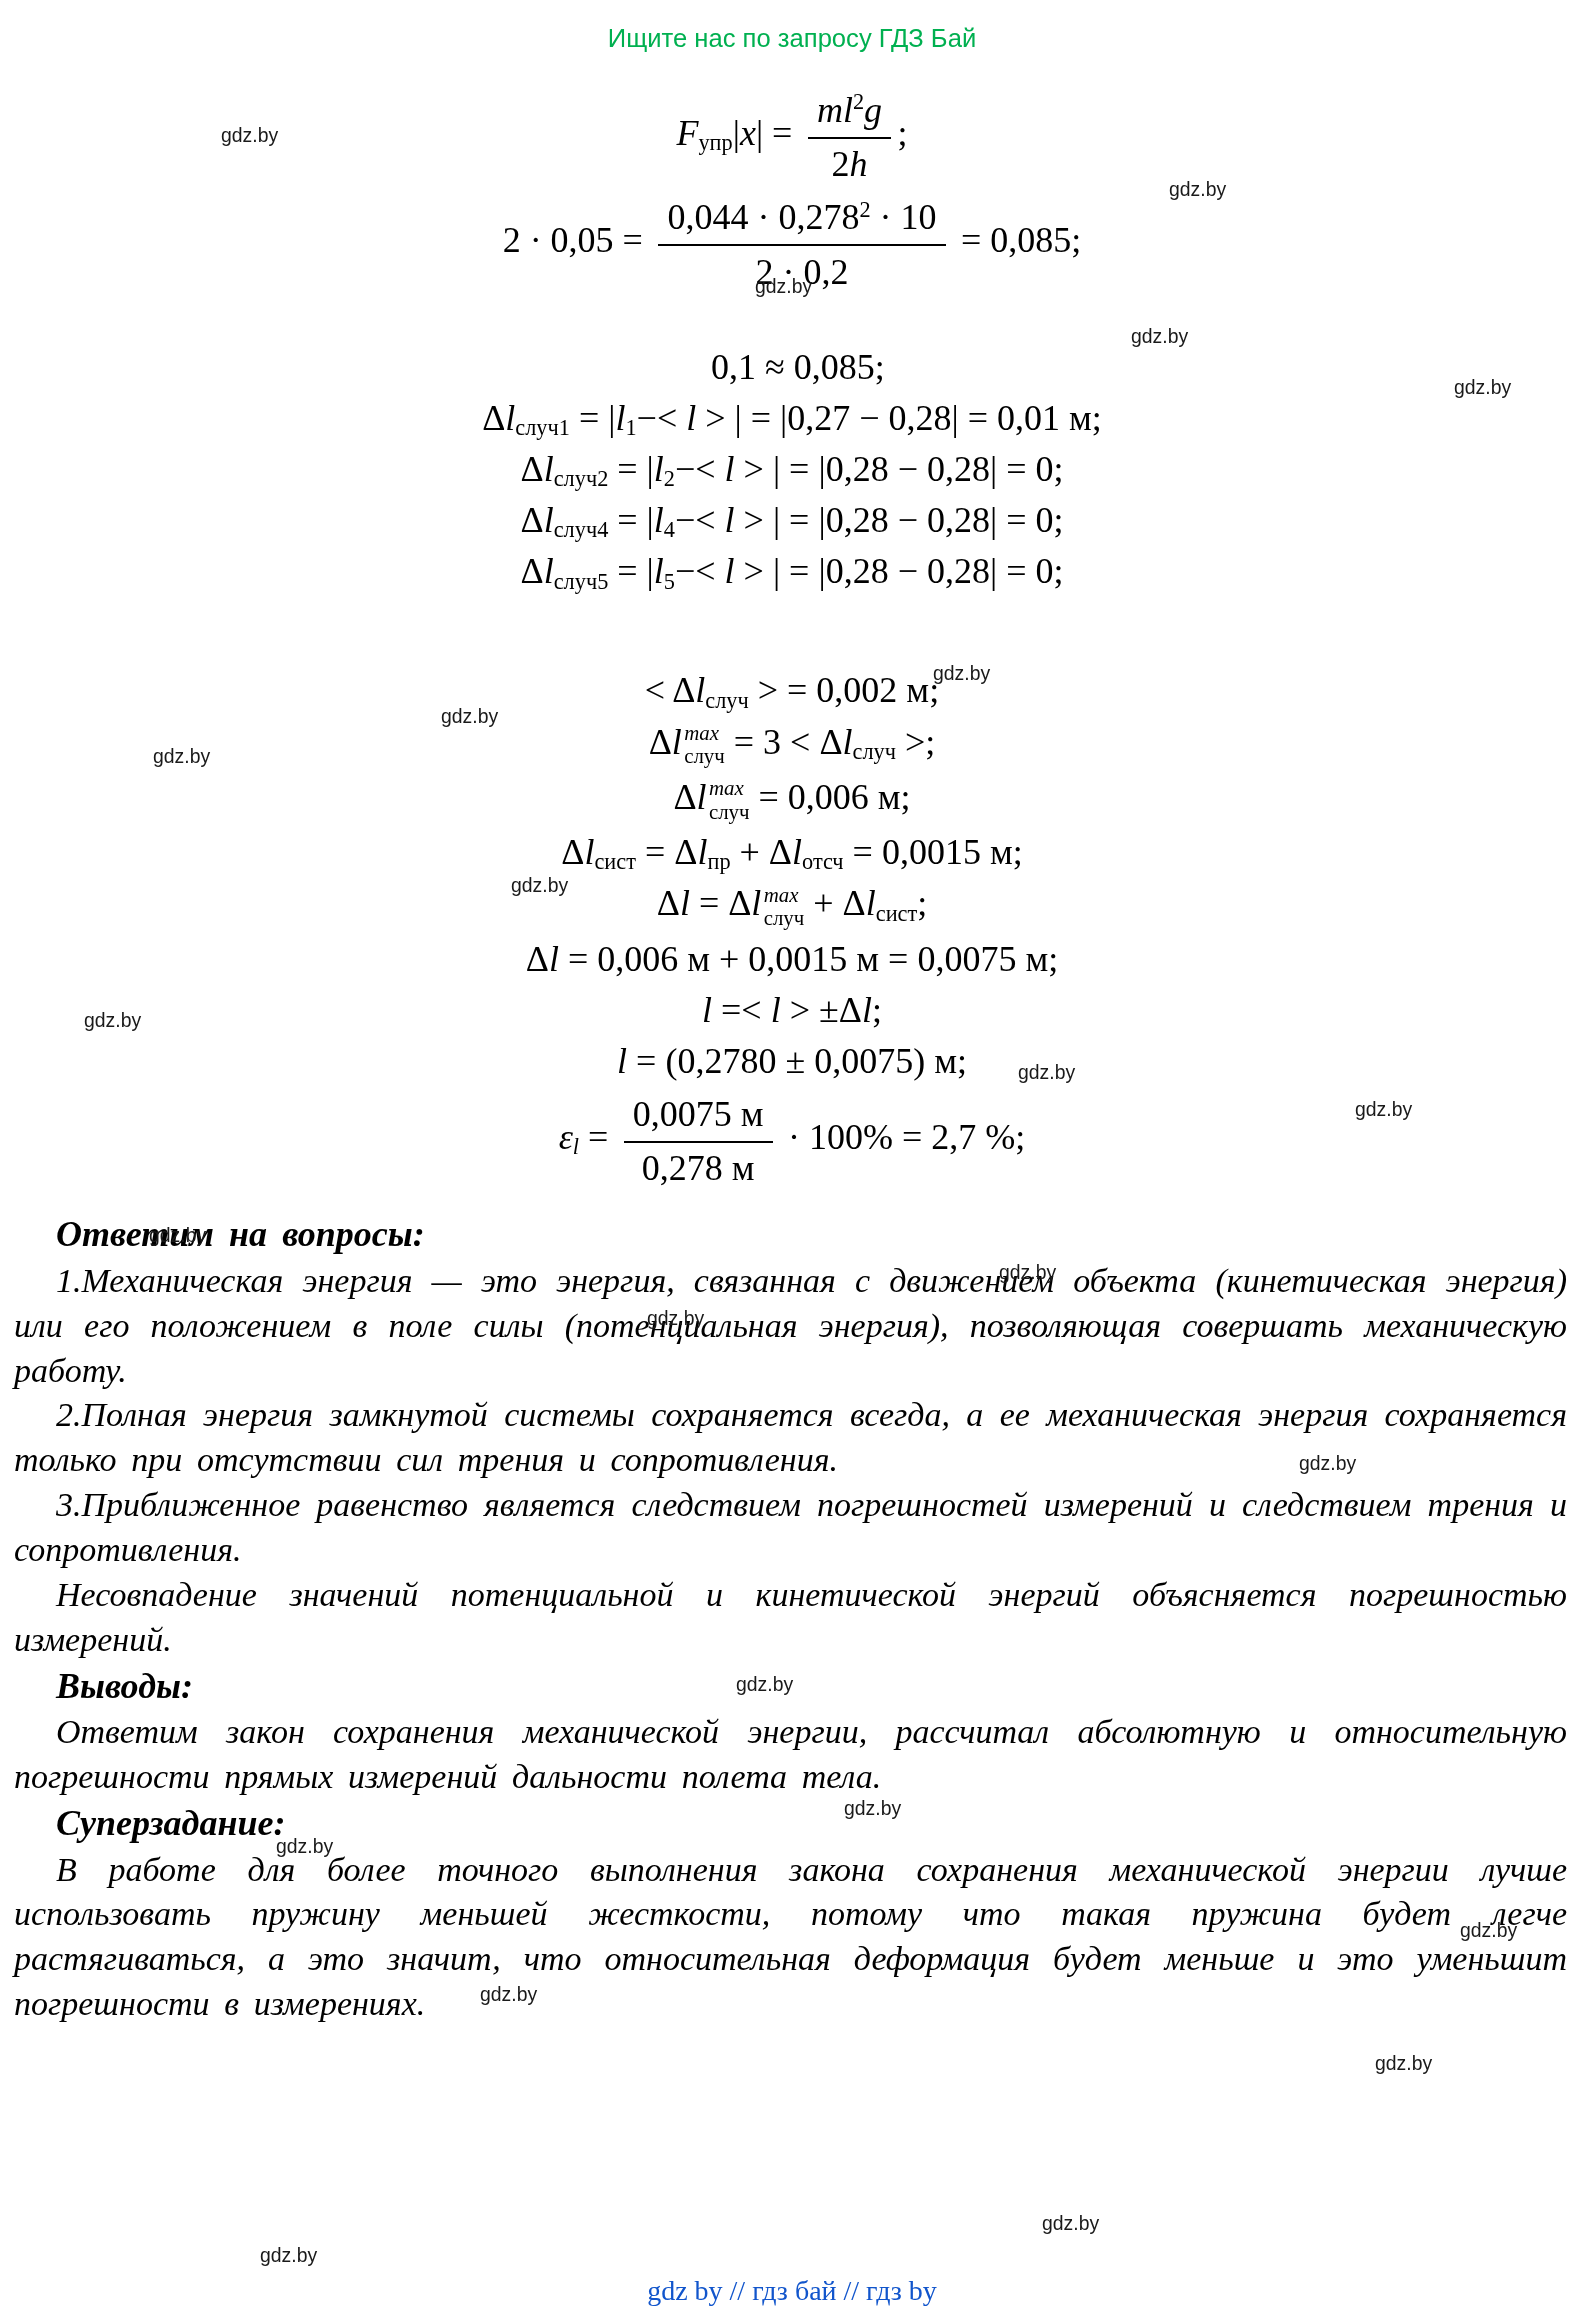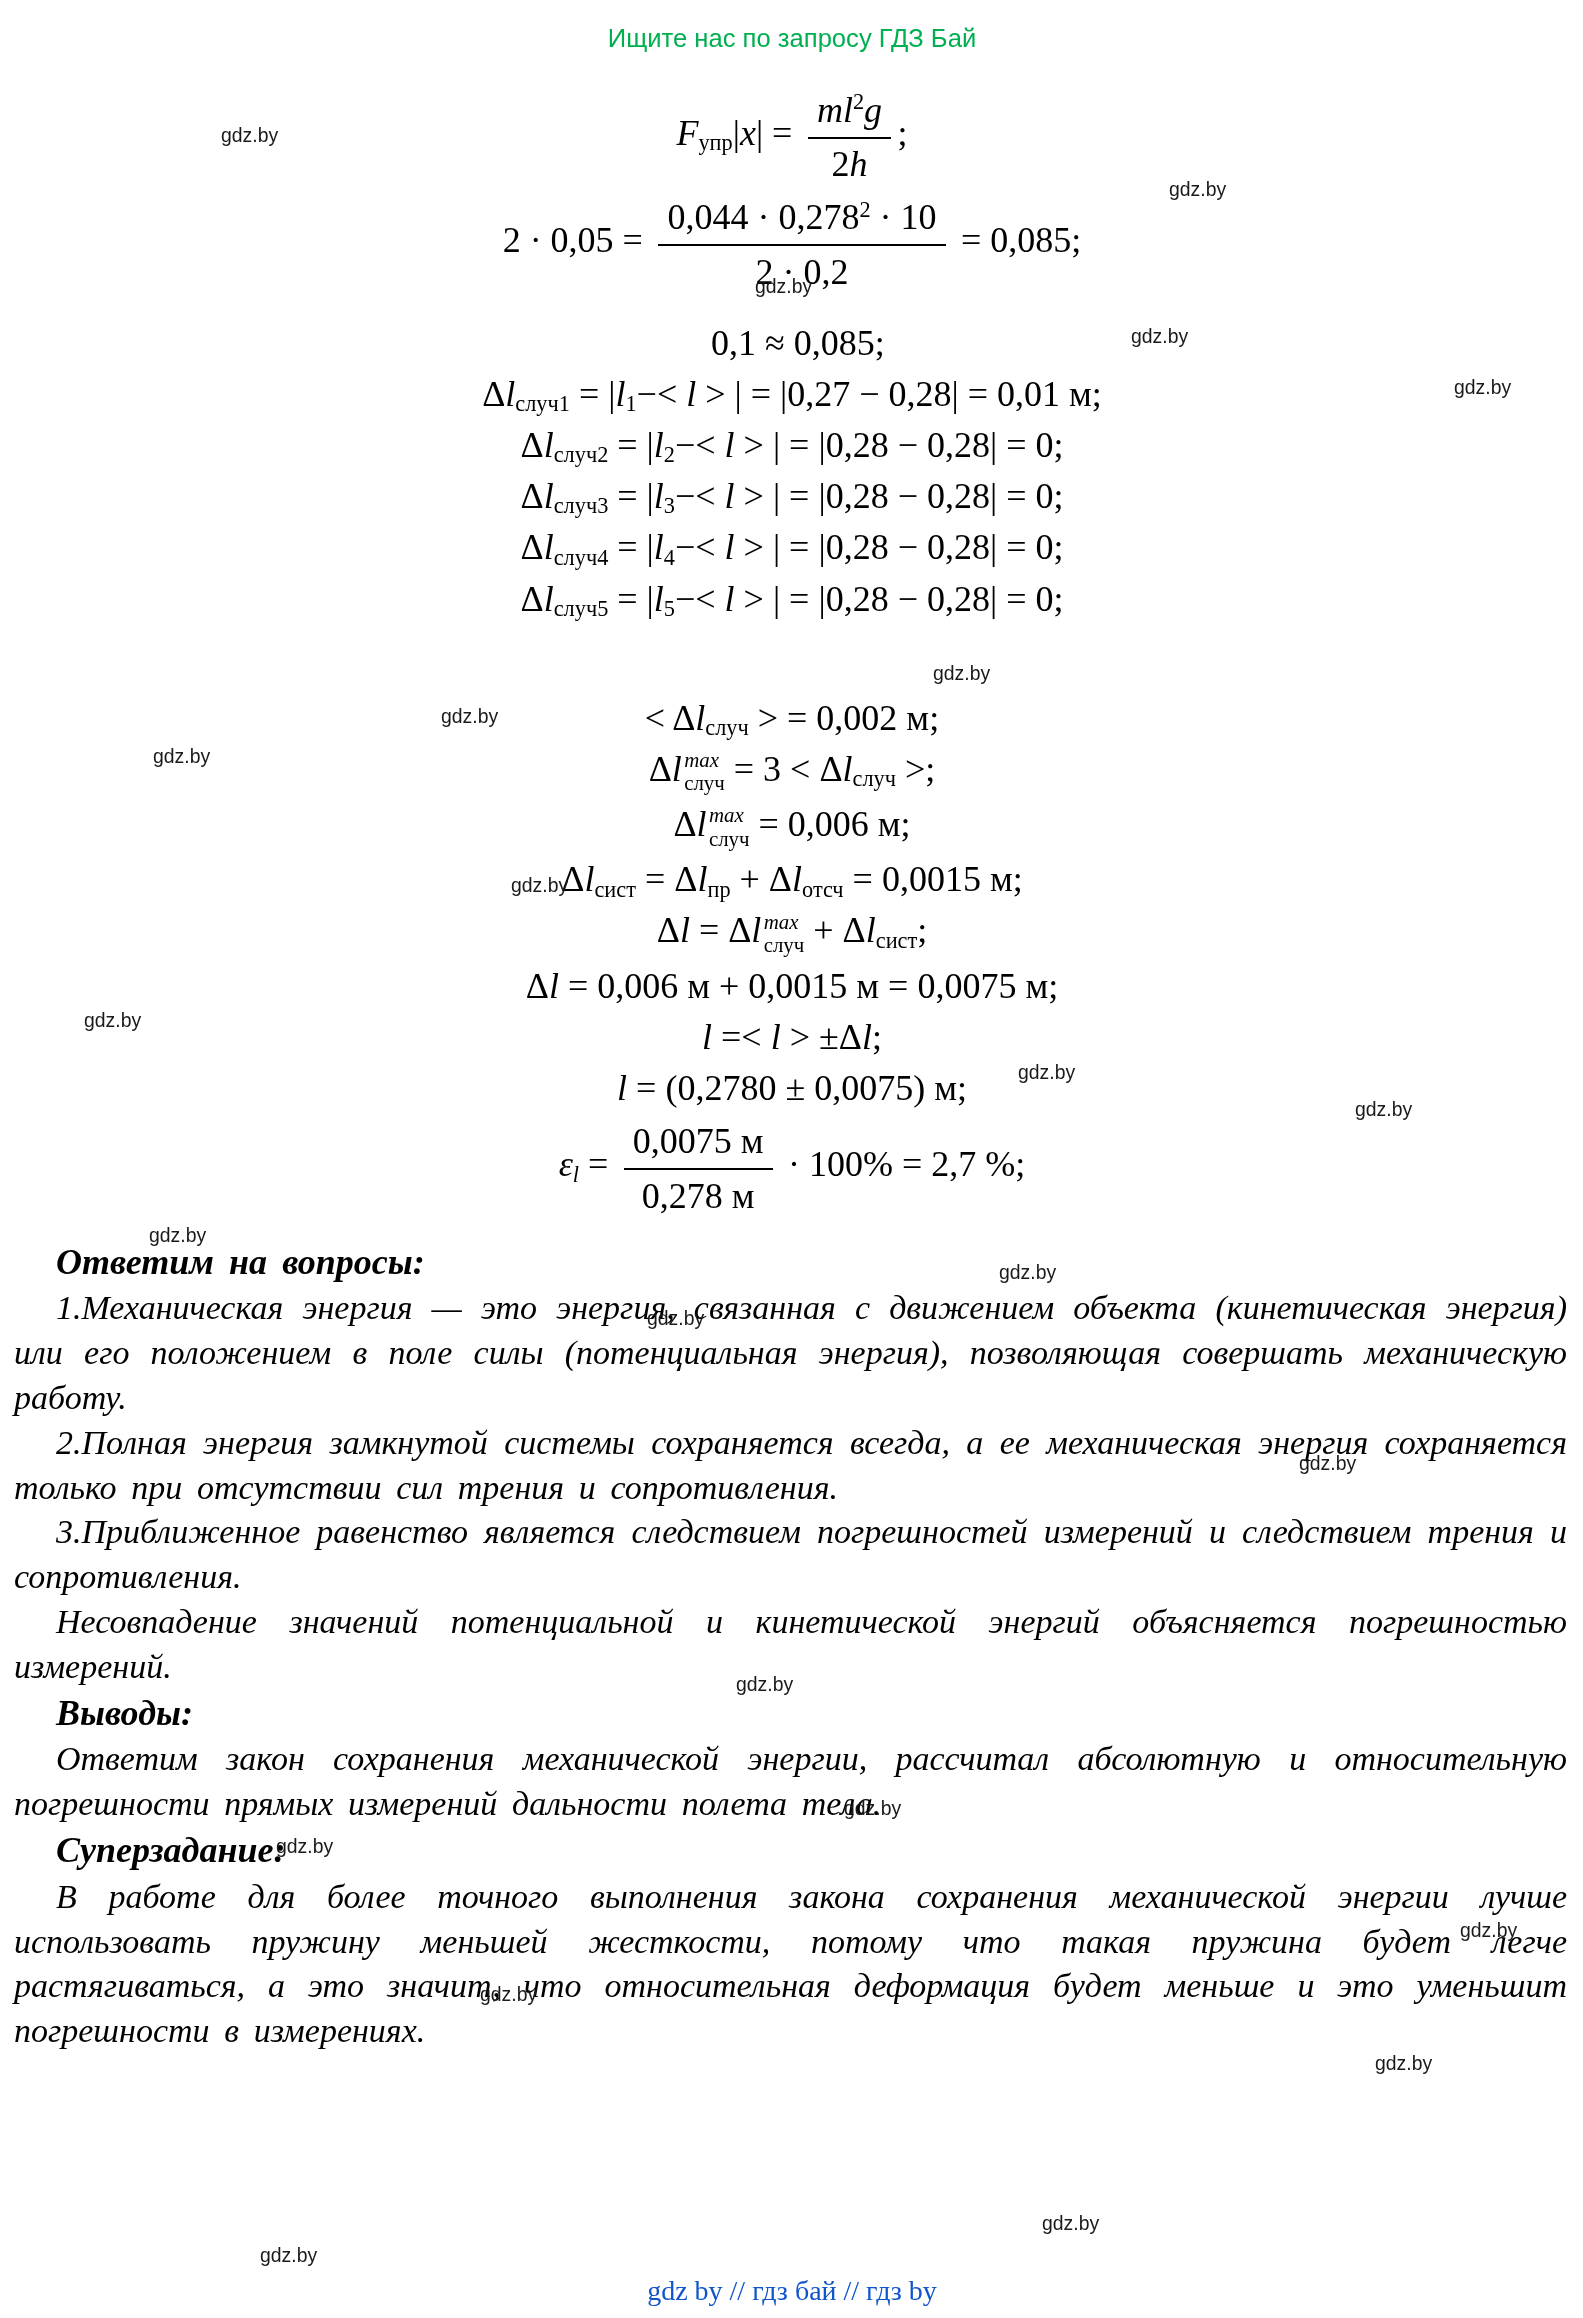--- a/index.html
+++ b/index.html
@@ -75,24 +75,23 @@
 </head>
 <body>
 
 <div class="page">
 
   <div class="promo">Ищите нас по запросу ГДЗ Бай</div>
 
   <div class="formulas" id="formulas">
       <div class="fline"><span class="mi">F</span><span class="msub">упр</span><span class="mt">|</span><span class="mi">x</span><span class="mt">| = </span><span class="frac"><span class="num"><span class="mi">ml</span><span class="msup">2</span><span class="mi">g</span></span><span class="den"><span class="mt">2</span><span class="mi">h</span></span></span><span class="mt">;</span></div>
       <div class="fline"><span class="mt">2 · 0,05 = </span><span class="frac"><span class="num"><span class="mt">0,044 · 0,278</span><span class="msup">2</span><span class="mt"> · 10</span></span><span class="den"><span class="mt">2 · 0,2</span></span></span><span class="mt"> = 0,085;</span></div>
-      <div class="fline" style="margin-top: 26px; padding-left: 12px;"><span class="mt">0,1 ≈ 0,085;</span></div>
+      <div class="fline" style="margin-top: 50px; padding-left: 12px;"><span class="mt">0,1 ≈ 0,085;</span></div>
       <div class="fline"><span class="mt">Δ</span><span class="mi">l</span><span class="msub">случ1</span><span class="mt"> = |</span><span class="mi">l</span><span class="msub">1</span><span class="mt">−&lt; </span><span class="mi">l</span><span class="mt"> &gt; | = |0,27 − 0,28| = 0,01 м;</span></div>
       <div class="fline"><span class="mt">Δ</span><span class="mi">l</span><span class="msub">случ2</span><span class="mt"> = |</span><span class="mi">l</span><span class="msub">2</span><span class="mt">−&lt; </span><span class="mi">l</span><span class="mt"> &gt; | = |0,28 − 0,28| = 0;</span></div>
-      <div class="fline"><span class="mt">Δ</span><span class="mi">l</span><span class="msub">случ3</span><span class="mt"> = |</span><span class="mi">l</span><span class="msub">3</span><span class="mt">−&lt; </span><span class="mi">l</span><span class="mt"> &gt; | = |0,28 − 0,28| = 0;</span></div>
       <div class="fline"><span class="mt">Δ</span><span class="mi">l</span><span class="msub">случ4</span><span class="mt"> = |</span><span class="mi">l</span><span class="msub">4</span><span class="mt">−&lt; </span><span class="mi">l</span><span class="mt"> &gt; | = |0,28 − 0,28| = 0;</span></div>
       <div class="fline"><span class="mt">Δ</span><span class="mi">l</span><span class="msub">случ5</span><span class="mt"> = |</span><span class="mi">l</span><span class="msub">5</span><span class="mt">−&lt; </span><span class="mi">l</span><span class="mt"> &gt; | = |0,28 − 0,28| = 0;</span></div>
       <div class="fline" style="margin-top: 74px;"><span class="mt">&lt; Δ</span><span class="mi">l</span><span class="msub">случ</span><span class="mt"> &gt; =  0,002 м;</span></div>
       <div class="fline"><span class="mt">Δ</span><span class="mi">l</span><span class="ss"><span class="mi">max</span><span>случ</span></span><span class="mt"> = 3 &lt; Δ</span><span class="mi">l</span><span class="msub">случ</span><span class="mt"> &gt;;</span></div>
       <div class="fline"><span class="mt">Δ</span><span class="mi">l</span><span class="ss"><span class="mi">max</span><span>случ</span></span><span class="mt"> = 0,006 м;</span></div>
       <div class="fline"><span class="mt">Δ</span><span class="mi">l</span><span class="msub">сист</span><span class="mt"> = Δ</span><span class="mi">l</span><span class="msub">пр</span><span class="mt"> + Δ</span><span class="mi">l</span><span class="msub">отсч</span><span class="mt"> = 0,0015 м;</span></div>
       <div class="fline"><span class="mt">Δ</span><span class="mi">l</span><span class="mt"> = Δ</span><span class="mi">l</span><span class="ss"><span class="mi">max</span><span>случ</span></span><span class="mt"> + Δ</span><span class="mi">l</span><span class="msub">сист</span><span class="mt">;</span></div>
       <div class="fline"><span class="mt">Δ</span><span class="mi">l</span><span class="mt"> = 0,006 м + 0,0015 м = 0,0075 м;</span></div>
       <div class="fline"><span class="mi">l</span><span class="mt"> =&lt; </span><span class="mi">l</span><span class="mt"> &gt; ±Δ</span><span class="mi">l</span><span class="mt">;</span></div>
       <div class="fline"><span class="mi">l</span><span class="mt"> = (0,2780 ± 0,0075) м;</span></div>

